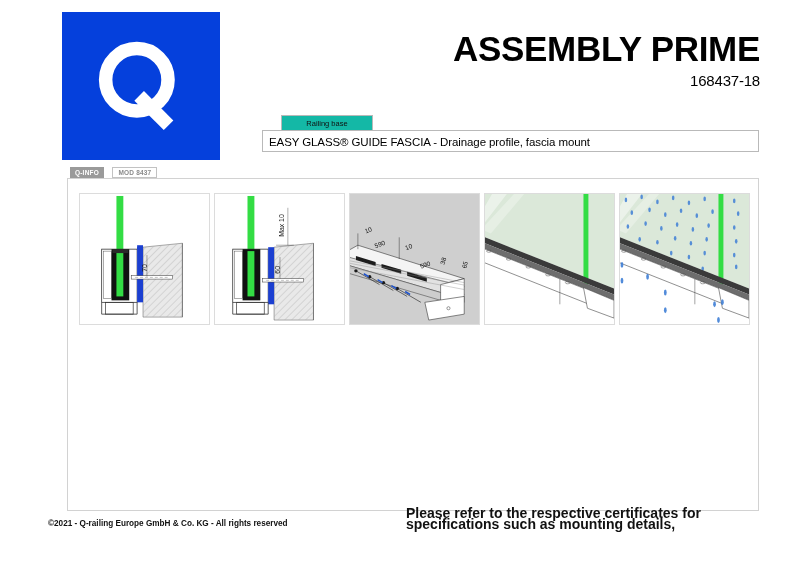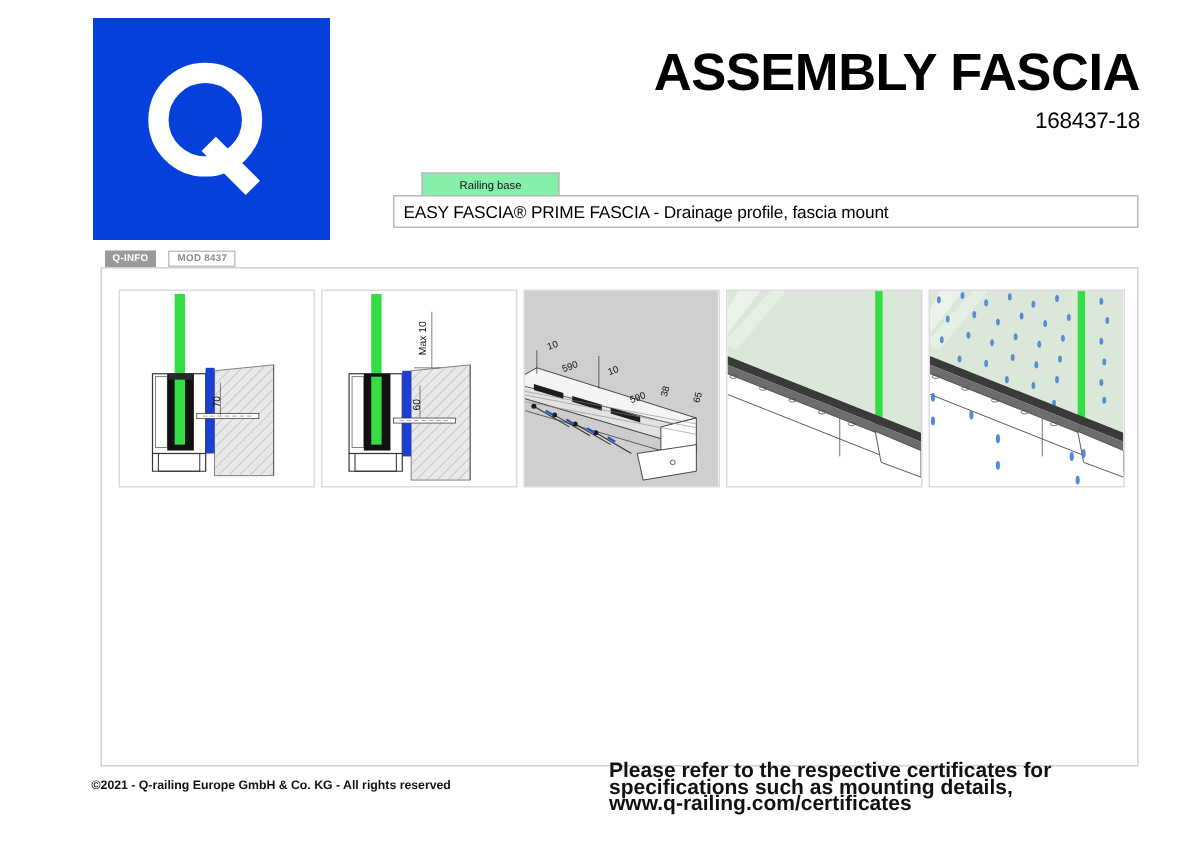--- a/index.html
+++ b/index.html
@@ -32,21 +32,21 @@
   }
   .doc-number{
     font-size:15px;line-height:24px;margin-top:1px;letter-spacing:-0.2px;
   }
 
   
   .cat-tab{
     position:absolute;left:281px;top:115px;
     width:90px;height:15px;
     border:1px solid #b9b9b9;border-bottom:none;
-    background:#86efac;
+    background:#14b8a6;
     font-size:7.5px;line-height:15px;text-align:center;color:#111;
   }
   .product-bar{
     position:absolute;left:262px;top:130px;
     width:497px;height:22px;
     border:1px solid #b9b9b9;
     background:#fff;
     font-size:11.5px;line-height:22px;
     padding-left:6px;box-sizing:border-box;
     white-space:nowrap;letter-spacing:-0.1px;
@@ -80,21 +80,21 @@
     width:131px;height:132px;
     border:1px solid #dcdcdc;
     background:#fff;
     position:relative;overflow:hidden;
     box-sizing:border-box;
   }
   .panel svg{display:block;width:100%;height:100%;}
 
   
   .footer-left{
-    position:absolute;left:61px;top:518px;
+    position:absolute;left:48px;top:518px;
     font-size:8.2px;line-height:11px;font-weight:bold;color:#111;
   }
   .footer-right{
     position:absolute;left:406px;top:508px;
     font-size:14px;line-height:11px;font-weight:bold;color:#111;
     width:370px;
   }
 </style>
 </head>
 <body>
@@ -102,26 +102,26 @@
 <div class="page">
 
   <div class="logo-box">
     <svg class="logo-q" viewBox="0 0 100 100">
       <circle cx="46" cy="44" r="30" fill="none" stroke="#ffffff" stroke-width="13"></circle>
       <rect x="56" y="54" width="13" height="40" fill="#ffffff" transform="rotate(-45 62 74)"></rect>
     </svg>
   </div>
 
   <div class="title-block">
-    <div class="main-title">ASSEMBLY FASCIA</div>
+    <div class="main-title">ASSEMBLY PRIME</div>
     <div class="doc-number">168437-18</div>
   </div>
 
   <div class="cat-tab">Railing base</div>
-  <div class="product-bar">EASY FASCIA® PRIME FASCIA - Drainage profile, fascia mount</div>
+  <div class="product-bar">EASY GLASS® GUIDE FASCIA - Drainage profile, fascia mount</div>
 
   <div class="badges">
     <span class="badge badge-filled">Q-INFO</span>
     <span class="badge badge-outline">MOD 8437</span>
   </div>
 
   <div class="content-frame">
     <div class="panel-row">
 
       <div class="panel">
@@ -343,16 +343,15 @@
 
     </div>
   </div>
 
   <div class="footer-left">
     <div>©2021 - Q-railing Europe GmbH &amp; Co. KG - All rights reserved</div>
   </div>
 
   <div class="footer-right">
     <div>Please refer to the respective certificates for specifications such as mounting details,</div>
-    <div>www.q-railing.com/certificates</div>
   </div>
 
 </div>
 
 </body></html>

